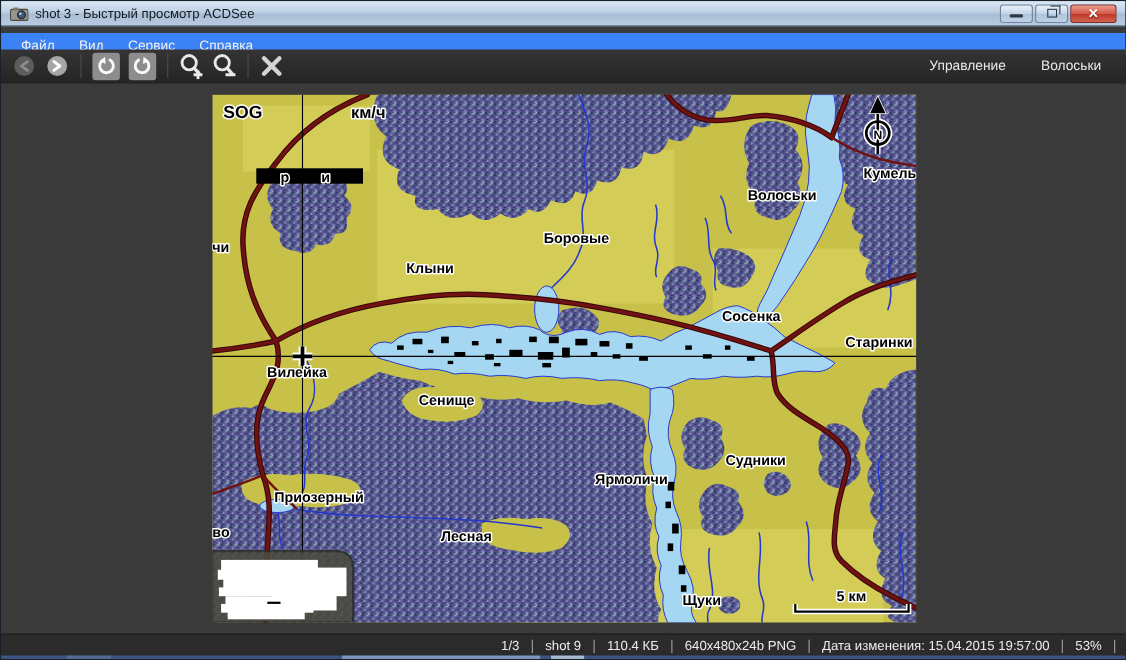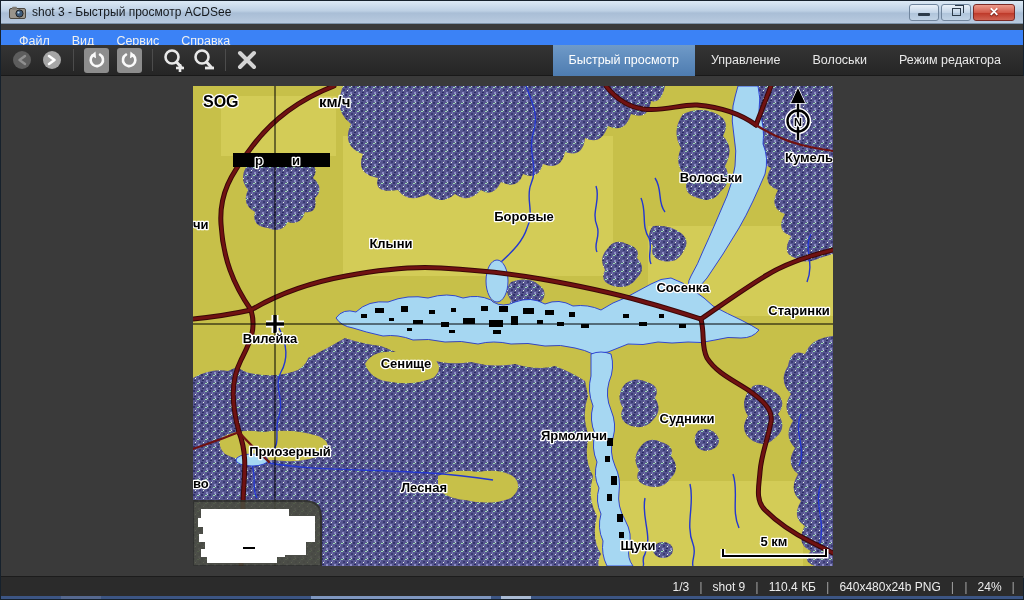--- a/index.html
+++ b/index.html
@@ -136,24 +136,22 @@
       </svg>
     </div>
     <div class="tb-sep"></div>
     <div class="tool">
       <svg width="22" height="22" viewBox="0 0 22 22">
         <path d="M4 4 L18 18 M18 4 L4 18" stroke="#d4d4d4" stroke-width="4" stroke-linecap="round"></path>
       </svg>
     </div>
 
     <div class="tabs">
-      <div class="tab active">Быстрый просмотр</div>
       <div class="tab">Управление</div>
       <div class="tab">Волоськи</div>
-      <div class="tab">Режим редактора</div>
     </div>
   </div>
 
   <div class="content">
     <div class="map-wrap">
       <svg class="map" width="640" height="480" viewBox="0 0 640 480">
         <defs>
           <pattern id="forest" width="8" height="8" patternUnits="userSpaceOnUse">
             <rect width="8" height="8" fill="#56568f"></rect>
             <rect x="0" y="0" width="2" height="2" fill="#31316a"></rect>
@@ -365,22 +363,23 @@
 
   <div class="statusbar">
     <span>1/3</span>
     <span class="st-sep">|</span>
     <span>shot 9</span>
     <span class="st-sep">|</span>
     <span>110.4 КБ</span>
     <span class="st-sep">|</span>
     <span>640x480x24b PNG</span>
     <span class="st-sep">|</span>
-    <span class="st-sep">|</span>
-    <span>24%</span>
+    <span>Дата изменения: 15.04.2015 19:57:00</span>
+    <span class="st-sep">|</span>
+    <span>53%</span>
     <span class="st-sep">|</span>
   </div>
   <div class="taskbar-sliver">
     <i style="left:60px;width:40px;background:#55688f"></i>
     <i style="left:310px;width:180px;background:#7f97c0"></i>
     <i style="left:500px;width:30px;background:#aabbd4"></i>
   </div>
 </div>
 
 </body></html>

